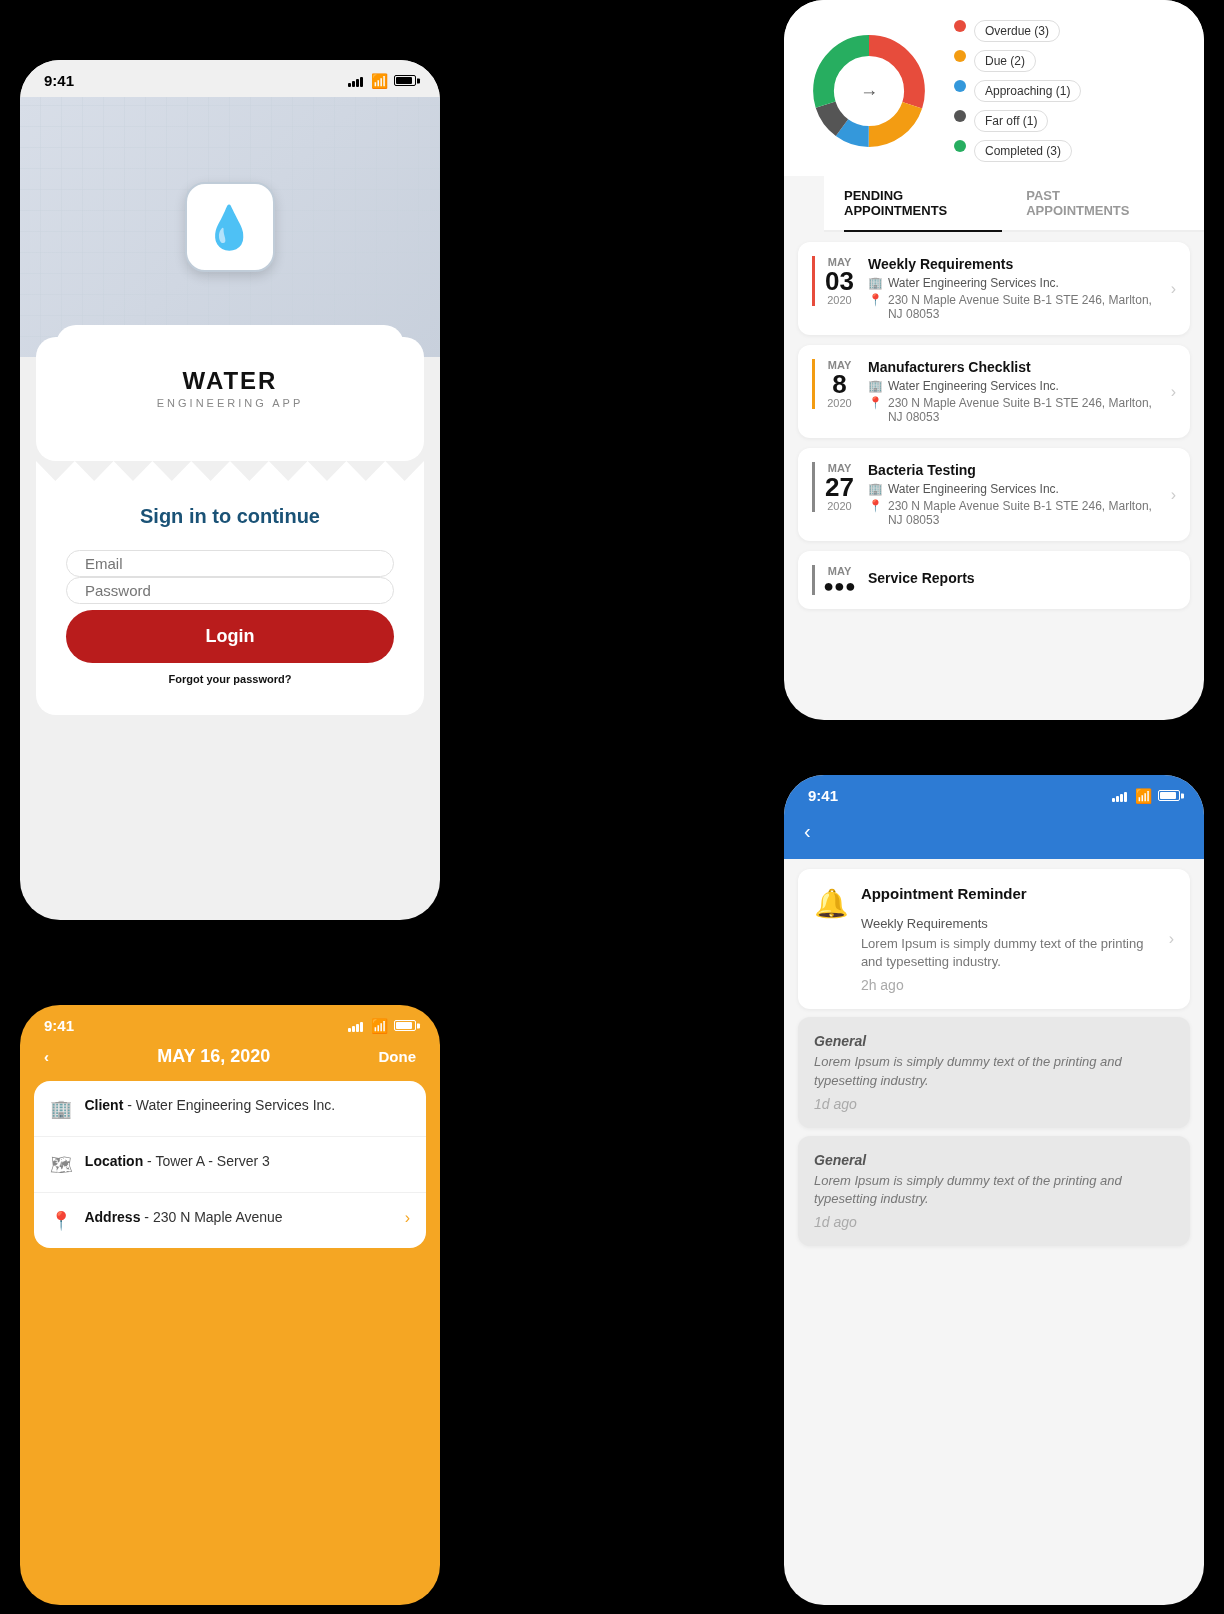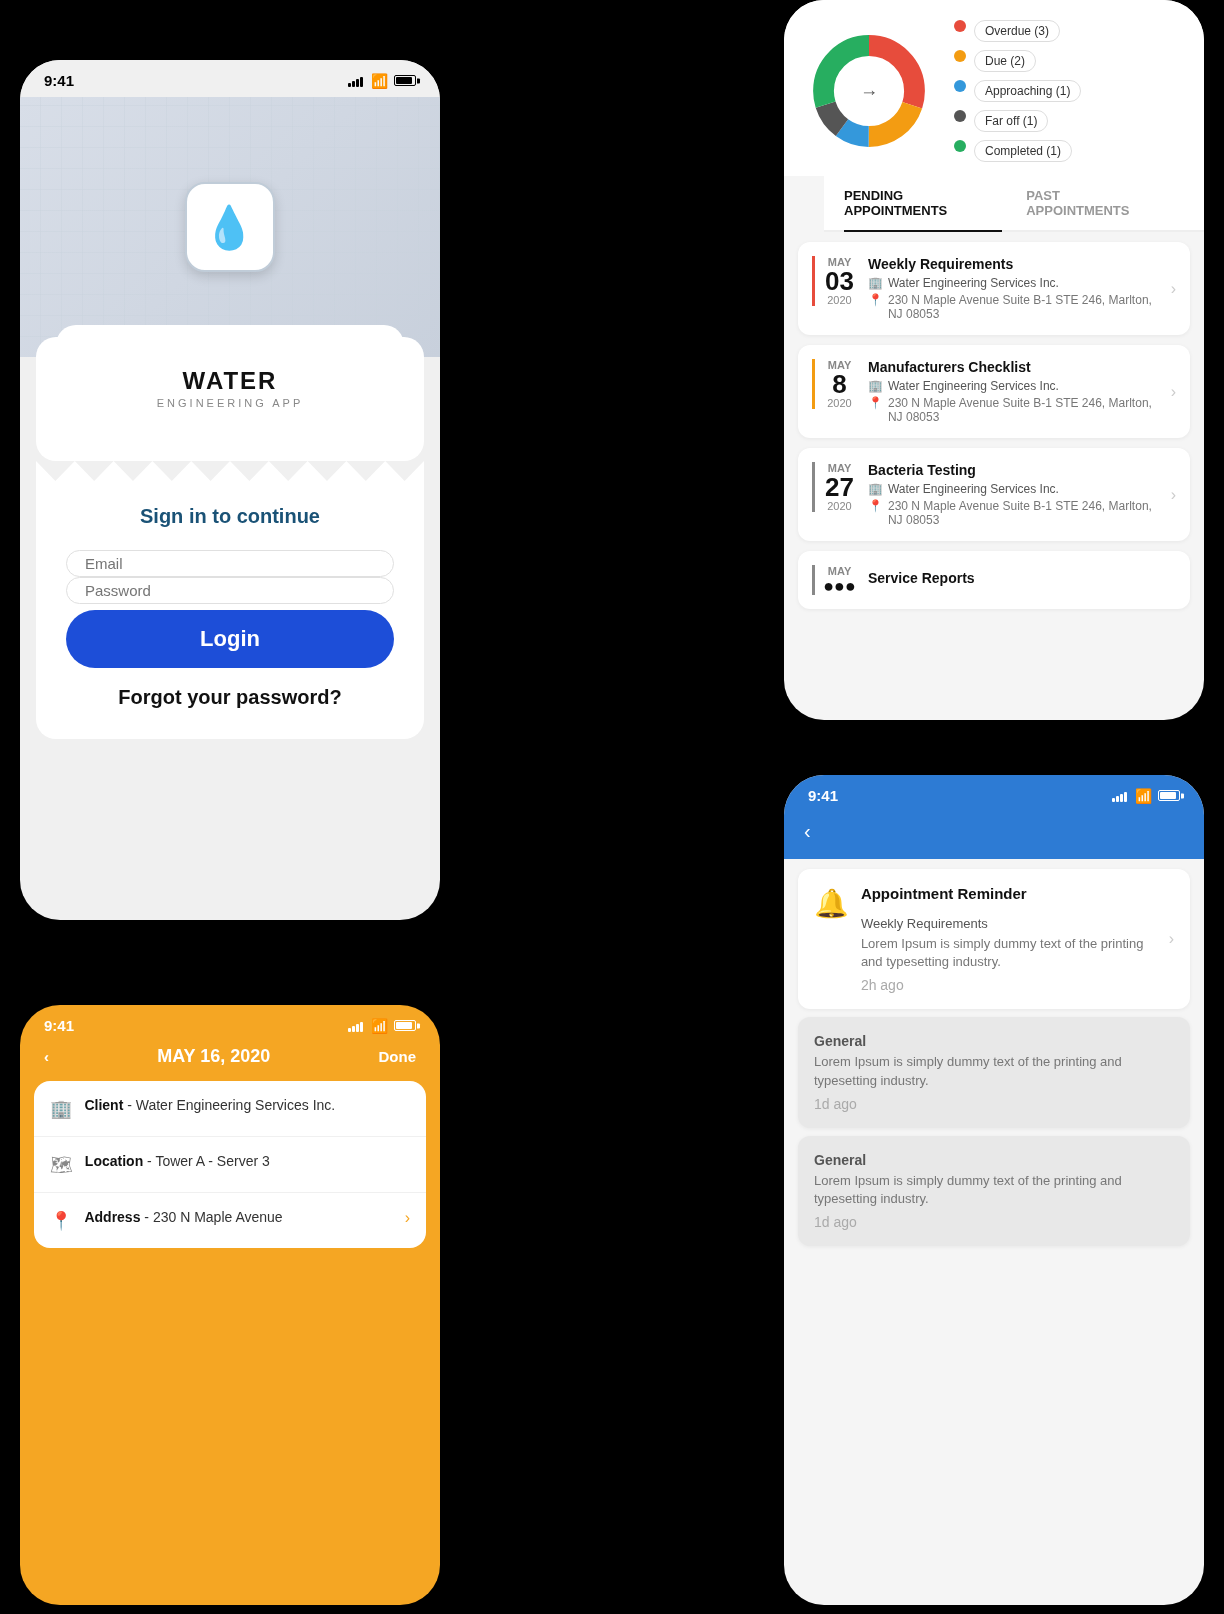--- a/index.html
+++ b/index.html
@@ -151,33 +151,33 @@
       border: 1.5px solid #e0e0e0;
       border-radius: 25px;
       font-size: 15px;
       color: #999;
       background: white;
       outline: none;
     }
     .login-btn {
       width: 100%;
       padding: 16px;
-      background: #1d4ed8;
+      background: #b91c1c;
       border: none;
       border-radius: 30px;
       color: white;
-      font-size: 22px;
+      font-size: 18px;
       font-weight: 600;
       cursor: pointer;
       margin-top: 6px;
-      margin-bottom: 18px;
+      margin-bottom: 10px;
     }
     .forgot-password {
       text-align: center;
-      font-size: 20px;
+      font-size: 11px;
       font-weight: 700;
       color: #111;
     }
 
     
     .appointments-screen {
       position: absolute;
       top: 0px;
       right: 20px;
       width: 420px;
@@ -465,20 +465,21 @@
       background: white;
       border-radius: 12px;
       padding: 16px;
       box-shadow: 0 1px 4px rgba(0,0,0,0.06);
       display: flex;
       align-items: flex-start;
       gap: 12px;
     }
     .notif-card.gray-card {
       background: #e8e8e8;
+      font-style: italic;
     }
     .notif-bell-icon {
       font-size: 28px;
       flex-shrink: 0;
       margin-top: 2px;
     }
     .notif-content {
       flex: 1;
     }
     .notif-card-title {
@@ -654,21 +655,21 @@
       <div class="legend-item">
         <div class="legend-dot" style="background:#3498db;"></div>
         <span class="legend-label">Approaching (1)</span>
       </div>
       <div class="legend-item">
         <div class="legend-dot" style="background:#555;"></div>
         <span class="legend-label">Far off (1)</span>
       </div>
       <div class="legend-item">
         <div class="legend-dot" style="background:#27ae60;"></div>
-        <span class="legend-label">Completed (1)</span>
+        <span class="legend-label">Completed (3)</span>
       </div>
     </div>
   </div>
 
   <div class="tabs-row">
     <div class="tab-item active">PENDING APPOINTMENTS</div>
     <div class="tab-item">PAST APPOINTMENTS</div>
   </div>
 
   <div class="appointments-list">

